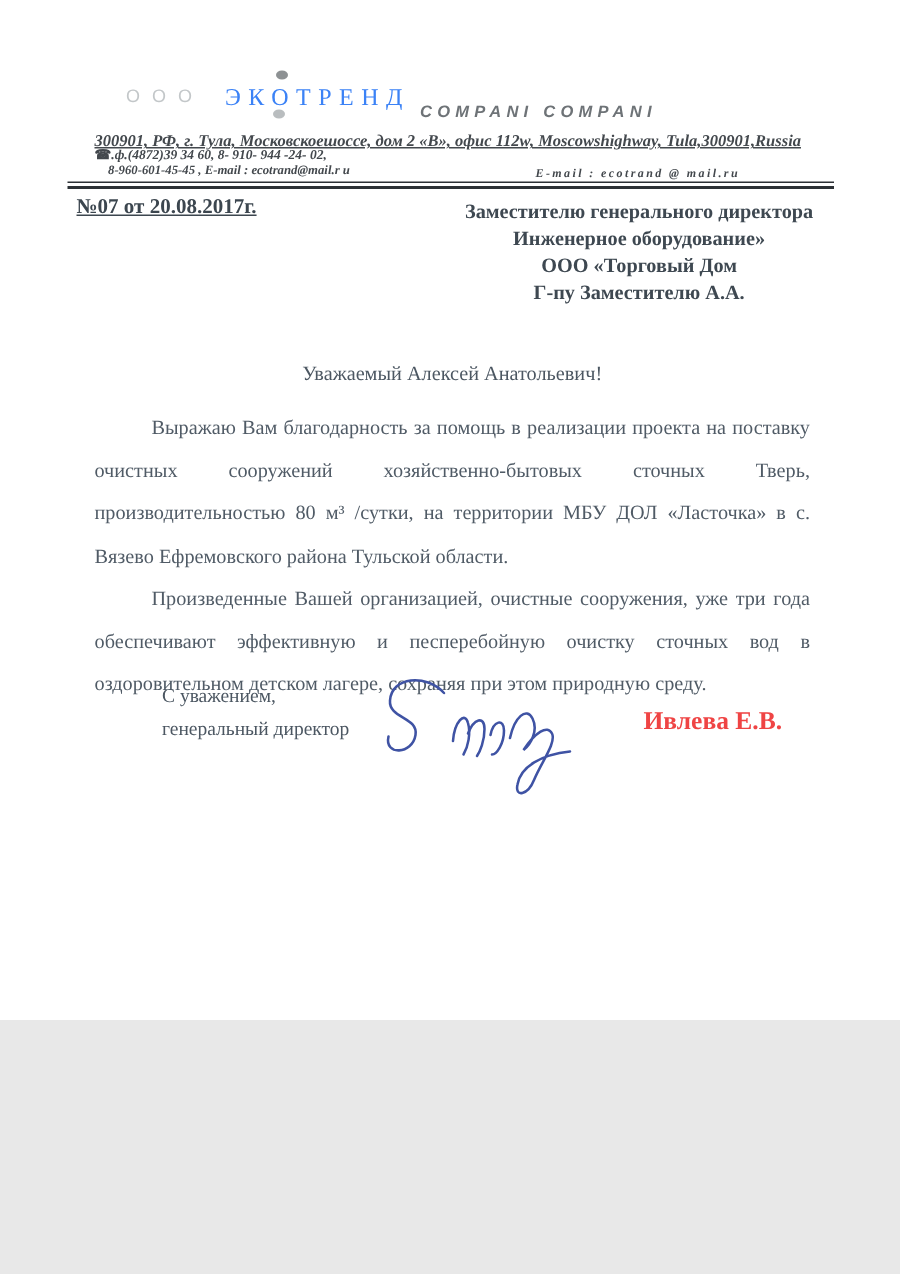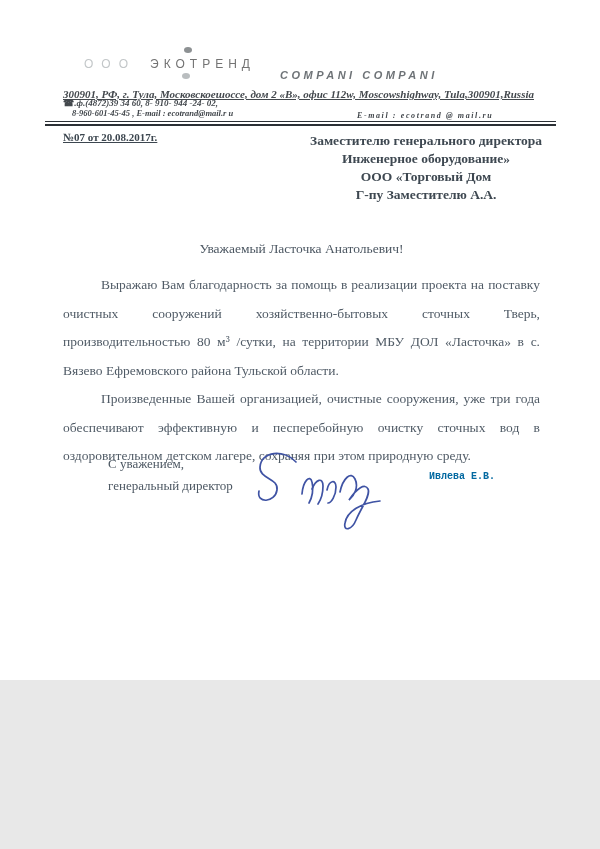--- a/index.html
+++ b/index.html
@@ -13,22 +13,22 @@
   }
   
   .logo-ooo{
     position:absolute;left:84px;top:57px;
     font-family:"Liberation Sans", sans-serif;
     font-size:12px;letter-spacing:8px;color:#c3c7c9;
     white-space:nowrap;
   }
   .logo-name{
     position:absolute;left:150px;top:57px;
-    font-family:Liberation Sans, sans-serif;
-    font-size:12px;letter-spacing:5px;color:#737373;
+    font-family:Liberation Serif, serif;
+    font-size:16px;letter-spacing:5px;color:#3b82f6;
     white-space:nowrap;
   }
   .leaf{
     position:absolute;width:8px;height:6px;border-radius:50% 50% 50% 50%;
   }
   .leaf-top{left:184px;top:47px;background:#8d9193;}
   .leaf-bottom{left:182px;top:73px;background:#b9bdbf;}
   .company-name{
     position:absolute;left:280px;top:69px;
     font-family:"Liberation Sans", sans-serif;
@@ -56,22 +56,22 @@
     position:absolute;left:72px;top:108px;
     font-style:italic;font-weight:bold;
     font-size:8.5px;color:#43484d;white-space:nowrap;text-align:center;
   }
   .header-rule{
     position:absolute;left:45px;top:121px;width:511px;height:2px;
     border-top:1px solid #2c3136;border-bottom:2px solid #2c3136;
   }
   
   .ref-number{
-    position:absolute;left:63px;top:131px;
-    font-weight:bold;font-size:11px;color:#3c464f;
+    position:absolute;left:51px;top:131px;
+    font-weight:bold;font-size:14px;color:#3c464f;
     text-decoration:underline;white-space:nowrap;
   }
   
   .recipient{
     position:absolute;left:310px;top:132px;
     font-weight:bold;font-size:13.5px;line-height:18px;color:#3e4851;text-align:center;
   }
   
   .body-block{
     position:absolute;left:63px;top:241px;width:477px;
@@ -86,21 +86,21 @@
   
   .closing{
     position:absolute;left:108px;top:453px;
     font-size:13px;line-height:22px;color:#4c5762;
   }
   .signature-svg{
     position:absolute;left:246px;top:442px;width:150px;height:95px;
   }
   .signatory{
     position:absolute;left:429px;top:471px;
-    font-weight:bold;font-size:10px;color:#0369a1;white-space:nowrap;font-family:Liberation Mono, monospace;
+    font-weight:bold;font-size:17px;color:#ef4444;white-space:nowrap;
   }
 </style>
 </head>
 <body>
 
 <div class="page">
 
   <div class="logo-ooo">ООО</div>
   <div class="logo-name">ЭКОТРЕНД</div>
   <div class="leaf leaf-top"></div>
@@ -121,21 +121,21 @@
   <div class="ref-number">№07 от 20.08.2017г.</div>
 
   <div class="recipient">
     <div>Заместителю генерального директора</div>
     <div>Инженерное оборудование»</div>
     <div>ООО «Торговый Дом</div>
     <div>Г-пу Заместителю А.А.</div>
   </div>
 
   <div class="body-block">
-    <div class="salutation">Уважаемый Ласточка Анатольевич!</div>
+    <div class="salutation">Уважаемый Алексей Анатольевич!</div>
     <p>Выражаю Вам благодарность за помощь в реализации проекта на поставку очистных сооружений хозяйственно-бытовых сточных Тверь, производительностью 80 м³ /сутки, на территории МБУ ДОЛ «Ласточка» в с. Вязево Ефремовского района Тульской области.</p>
     <p>Произведенные Вашей организацией, очистные сооружения, уже три года обеспечивают эффективную и песперебойную очистку сточных вод в оздоровительном детском лагере, сохраняя при этом природную среду.</p>
   </div>
 
   <div class="closing">
     <div>С уважением,</div>
     <div>генеральный директор</div>
   </div>
 
   <svg class="signature-svg" viewBox="0 0 150 95">

